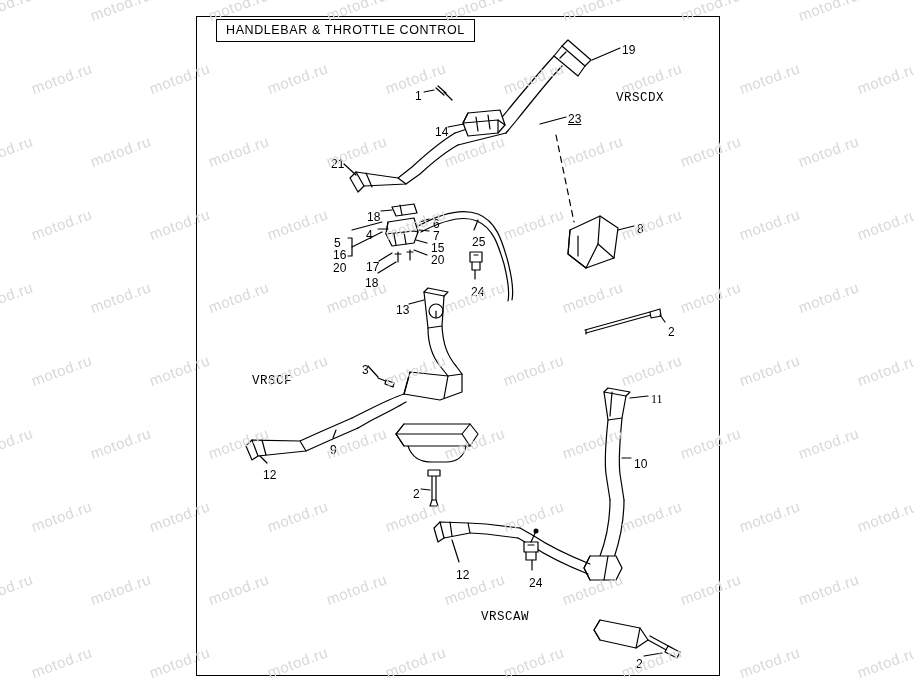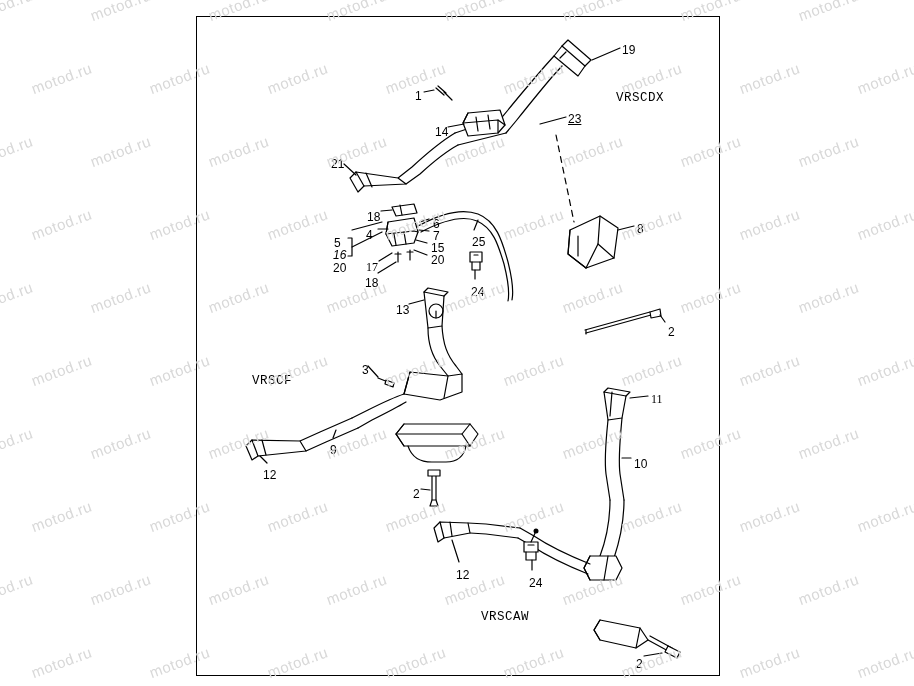--- a/index.html
+++ b/index.html
@@ -168,20 +168,21 @@
       <div class="wm" style="left: 265px; top: 665px;">motod.ru</div>
       <div class="wm" style="left: 383px; top: 665px;">motod.ru</div>
       <div class="wm" style="left: 501px; top: 665px;">motod.ru</div>
       <div class="wm" style="left: 619px; top: 665px;">motod.ru</div>
       <div class="wm" style="left: 737px; top: 665px;">motod.ru</div>
       <div class="wm" style="left: 855px; top: 665px;">motod.ru</div>
     </div>
 
   <div id="frame"></div>
 
+  <div id="title-box">HANDLEBAR &amp; THROTTLE CONTROL</div>
 
   <svg id="svg-layer" viewBox="0 0 914 686" xmlns="http://www.w3.org/2000/svg">
     <g fill="none" stroke="#000" stroke-width="1.2" stroke-linejoin="round" stroke-linecap="round">
 
       <path d="M562,46 L585,66 L578,76 L554,56 Z" fill="#fff"></path>
       <path d="M562,46 L568,40 L591,60 L585,66"></path>
       <line x1="566" y1="52" x2="560" y2="58"></line>
 
       <path d="M554,56 L545,66 C533,80 520,95 508,110 L498,122"></path>
       <path d="M562,66 L552,77 C540,91 528,106 516,121 L506,133"></path>
@@ -381,23 +382,23 @@
       <div class="lbl" style="left: 435px; top: 125px;">14</div>
       <div class="lbl" style="left: 331px; top: 157px;">21</div>
       <div class="lbl" style="left: 367px; top: 210px;">18</div>
       <div class="lbl" style="left: 433px; top: 217px;">6</div>
       <div class="lbl" style="left: 472px; top: 235px; text-align: right;">25</div>
       <div class="lbl" style="left: 637px; top: 222px;">8</div>
       <div class="lbl" style="left: 366px; top: 228px;">4</div>
       <div class="lbl" style="left: 433px; top: 229px;">7</div>
       <div class="lbl" style="left: 334px; top: 236px;">5</div>
       <div class="lbl" style="left: 431px; top: 241px;">15</div>
-      <div class="lbl" style="left: 333px; top: 248px; font-style: italic;">16</div>
+      <div class="lbl" style="left: 333px; top: 248px;">16</div>
       <div class="lbl" style="left: 431px; top: 253px;">20</div>
-      <div class="lbl" style="left: 366px; top: 260px; font-family: Liberation Serif, serif;">17</div>
+      <div class="lbl" style="left: 366px; top: 260px;">17</div>
       <div class="lbl" style="left: 333px; top: 261px;">20</div>
       <div class="lbl" style="left: 668px; top: 325px;">2</div>
       <div class="lbl" style="left: 471px; top: 285px;">24</div>
       <div class="lbl" style="left: 365px; top: 276px;">18</div>
       <div class="lbl" style="left: 396px; top: 303px;">13</div>
       <div class="lbl" style="left: 362px; top: 363px;">3</div>
       <div class="lbl" style="left: 651px; top: 392px; font-family: Liberation Serif, serif;">11</div>
       <div class="lbl" style="left: 330px; top: 443px;">9</div>
       <div class="lbl" style="left: 634px; top: 457px;">10</div>
       <div class="lbl" style="left: 263px; top: 468px;">12</div>

